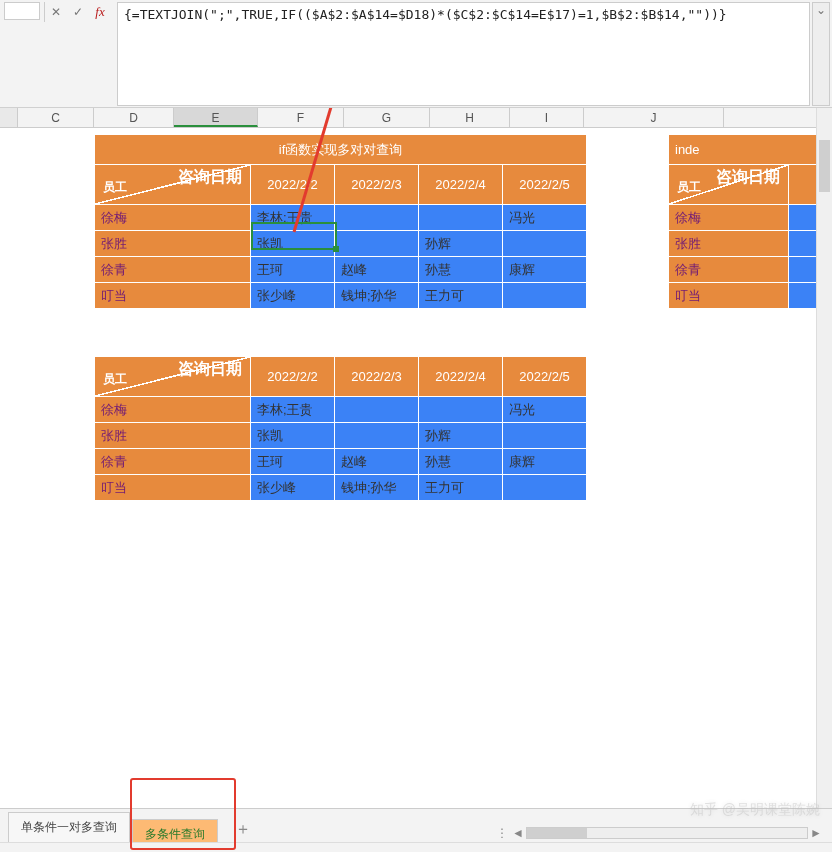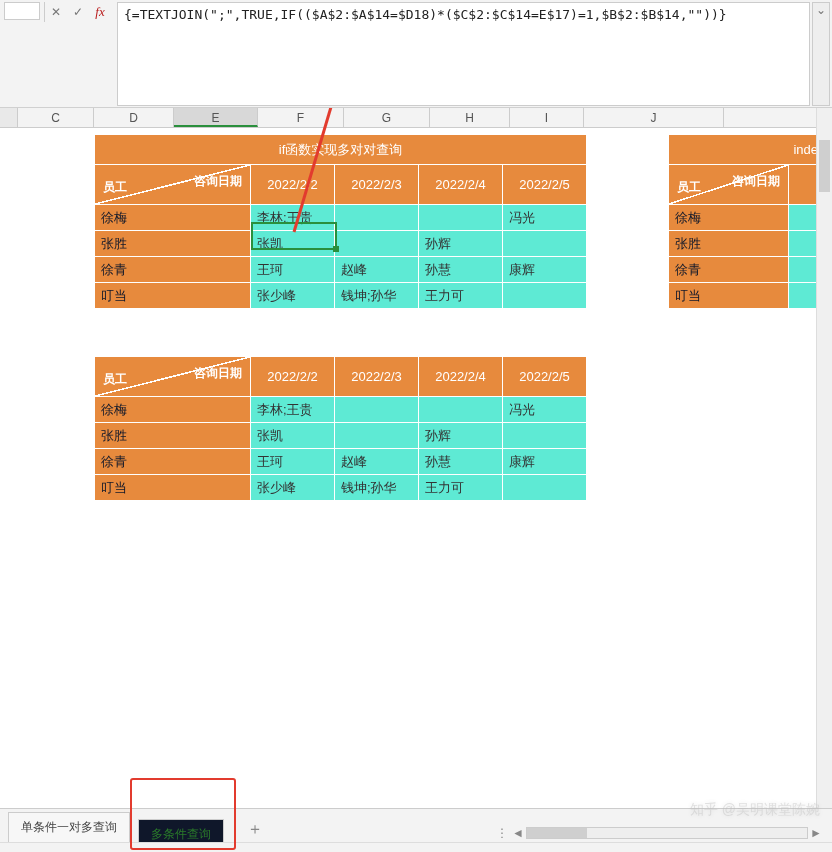--- a/index.html
+++ b/index.html
@@ -118,24 +118,24 @@
     height:40px;
     font-weight:normal;
   }
   .tbl .hdr-diag {
     background:#e78a3d; color:#fff; position:relative; width:156px; height:40px;
   }
   .tbl .hdr-diag .diag-line {
     position:absolute; left:0; top:0; width:100%; height:100%;
     background: linear-gradient(to bottom right, transparent 49%, #fff 49%, #fff 51%, transparent 51%);
   }
-  .tbl .hdr-diag .top   { position:absolute; right:8px; top:8px; font-size:12px;}
+  .tbl .hdr-diag .top   { position:absolute; right:8px; top:2px; font-size:16px;}
   .tbl .hdr-diag .bot   { position:absolute; left:8px; bottom:8px; font-size:12px;}
-  .tbl .rowlab { background:#e78a3d; color:#0f172a; width:156px; }
-  .tbl .cell   { background:#5eead4; color:#333; width:84px; }
+  .tbl .rowlab { background:#e78a3d; color:#701a75; width:156px; }
+  .tbl .cell   { background:#3b82f6; color:#333; width:84px; }
 
   .tbl.tbl-right .rowlab { width:120px; }
   .tbl.tbl-right .hdr-diag { width:120px; }
 
   
   .active-cell {
     position:absolute;
     border:2px solid #2a8f3c;
     pointer-events:none;
     z-index:20;
@@ -161,26 +161,26 @@
     border-top:1px solid #ccc;
     display:flex;
     align-items:flex-end;
     padding-left:8px;
   }
   .sheet-tab {
     padding:6px 12px;
     border:1px solid #ccc;
     border-bottom:none;
     background:#f7f7f7;
-    margin-right:8px;
+    margin-right:2px;
     color:#444;
     font-size:12px;
   }
   .sheet-tab.active {
-    background:#0f172a;
+    background:#fdba74;
     color:#2a7a2a;
     border-bottom:2px solid #a21caf;
     position:relative; top:9px;
   }
   .tab-add {
     width:26px; height:26px;
     display:flex; align-items:center; justify-content:center;
     margin-left:10px;
     color:#888; font-size:16px;
   }
@@ -350,21 +350,21 @@
         <td class="cell">钱坤;孙华</td>
         <td class="cell">王力可</td>
         <td class="cell"></td>
       </tr>
     </tbody>
       </table>
 
     <table class="tbl tbl-right" style="left:650px; top:6px;">
       <tbody>
           <tr>
-            <th class="title" colspan="2" style="text-align:right;padding-right:0;">inde</th>
+            <th class="title" colspan="2" style="text-align:left;padding-right:0;">inde</th>
           </tr>
       <tr>
         <th class="hdr-diag">
           <div class="diag-line"></div>
           <span class="top">咨询日期</span>
           <span class="bot">员工</span>
         </th>
         <th class="hdr" style="width:30px;"></th>
       </tr>
       <tr>

